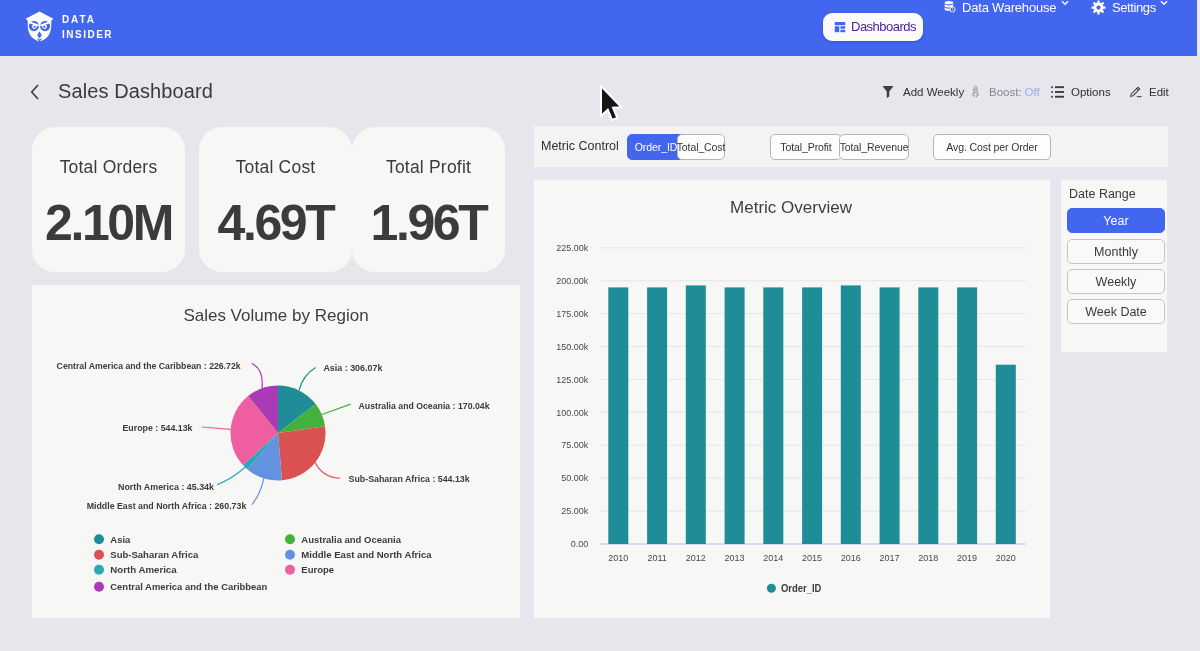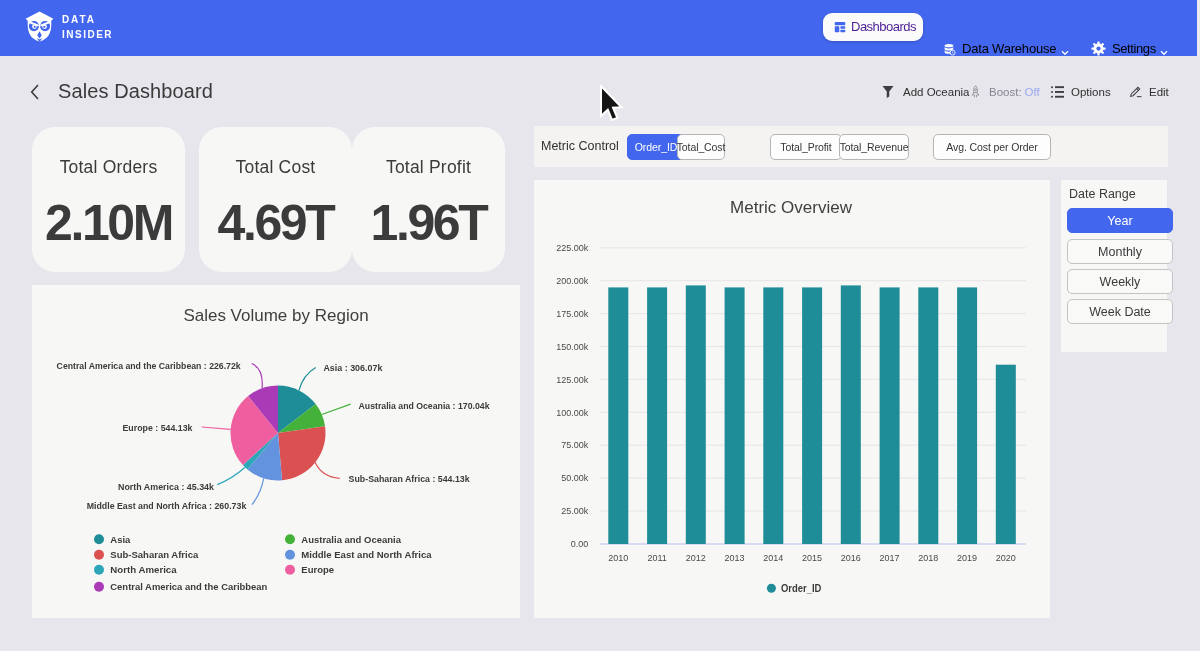--- a/index.html
+++ b/index.html
@@ -7,38 +7,38 @@
 body { background:#e7e6ec; font-family:"Liberation Sans", sans-serif; position:relative; }
 .abs { position:absolute; }
 .card { position:absolute; background:#f7f7f5; }
 
 .nav { position:absolute; left:0; top:0; width:1197px; height:56px; background:#4267ee; }
 .scrollstrip { position:absolute; right:0; top:0; width:3px; height:56px; background:#ebeaee; }
 .logo { position:absolute; left:25px; top:11px; }
 .logotext { position:absolute; left:62px; top:13px; color:#fff; font-size:10px; font-weight:bold; letter-spacing:1.9px; line-height:14.6px; }
 .dashpill { position:absolute; left:823px; top:12.5px; width:100px; height:28px; background:#fbfbfb; border-radius:9px; display:flex; align-items:center; box-shadow:0 1px 3px rgba(0,0,0,0.2); }
 .dashpill span { color:#4c1d95; font-size:13px; font-weight:500; margin-left:4px; letter-spacing:-0.5px; }
-.navitem { position:absolute; top:0; height:56px; display:flex; align-items:flex-end; color:#000000; font-size:13px; }
+.navitem { position:absolute; top:0; height:56px; display:flex; align-items:flex-start; color:#ffffff; font-size:13px; }
 
 .backchev { position:absolute; left:30px; top:84px; }
 .pagetitle { position:absolute; left:58px; top:80px; font-size:20px; color:#3a3a3a; letter-spacing:0.1px; }
 .tools { position:absolute; top:83px; height:17px; display:flex; align-items:center; font-size:11.5px; color:#303030; font-weight:500; }
 
 .kpi { position:absolute; top:127px; width:153px; height:145px; background:#f7f7f5; text-align:center;border-radius:23px; }
 .kpi .t { margin-top:30px; font-size:17.5px; color:#3b3b3b; font-weight:500; letter-spacing:0.2px; }
 .kpi .v { margin-top:20px; font-size:50px; color:#3b3b3b; font-weight:bold; letter-spacing:-2.4px; line-height:51px; }
 
 .mctrl { position:absolute; left:534px; top:126px; width:634px; height:41px; background:#f4f3f1; }
 .mctrl .lbl { font-size:12.5px; color:#2f2f2f; }
 .chip { position:absolute; top:7.5px; height:26px; border-radius:5px; border:1px solid #b5b5b5; background:#fdfdfd; color:#363636; font-size:10.5px; display:flex; align-items:center; justify-content:center; letter-spacing:-0.1px; }
 .chip.sel { background:#4267ee; border-color:#4267ee; color:#fff; }
 
 .daterange { position:absolute; left:1061px; top:180px; width:106px; height:172px; background:#f7f7f5; }
 .daterange .t { margin:7px 0 0 8px; font-size:12.5px; color:#3a3a3a; }
-.drbtn { position:absolute; left:6px; width:106px; height:25px; border-radius:5px; border:1px solid #c4c4c4; background:#f9f9f8; color:#3a3a3a; font-size:12.5px; display:flex; align-items:center; justify-content:center; }
+.drbtn { position:absolute; left:6px; width:98px; height:25px; border-radius:5px; border:1px solid #c4c4c4; background:#f9f9f8; color:#3a3a3a; font-size:12.5px; display:flex; align-items:center; justify-content:center; }
 .drbtn.sel { background:#4267ee; border-color:#4267ee; color:#fff; }
 </style>
 </head>
 <body>
 <div class="nav">
   <svg class="logo" width="29" height="31" viewBox="0 0 28 30">
     <path d="M14 0.6 L27.4 7.4 L25.4 9.4 L25.4 13.2 C25.4 19.5 23.2 24.2 19.5 26.9 C17.9 28.1 16 29 14 29.6 C12 29 10.1 28.1 8.5 26.9 C4.8 24.2 2.6 19.5 2.6 13.2 L2.6 9.4 L0.6 7.4 Z" fill="#ffffff"></path>
     <circle cx="8.6" cy="14.6" r="4.9" fill="#4267ee"></circle>
     <circle cx="19.4" cy="14.6" r="4.9" fill="#4267ee"></circle>
     <circle cx="9.1" cy="15.1" r="2.2" fill="#ffffff"></circle>
@@ -97,21 +97,21 @@
 <div class="scrollstrip"></div>
 
 <svg class="backchev" width="9" height="16" viewBox="0 0 9 16">
     <path d="M8 1 L1.7 8 L8 15" stroke="#3b3b3b" stroke-width="1.6" fill="none"></path>
   </svg>
 <div class="pagetitle">Sales Dashboard</div>
 <div class="tools" style="left:882px;">
   <svg width="12" height="14" viewBox="0 0 24 26" fill="#3e3e42">
       <path d="M1 1 L23 1 L14.5 12 L14.5 22 L9.5 25 L9.5 12 Z"></path>
     </svg>
-  <span style="margin-left:9px">Add Oceania</span>
+  <span style="margin-left:9px">Add Weekly</span>
 </div>
 <div class="tools" style="left:970px; color:#85858d; font-weight:400;">
   <svg width="11" height="14" viewBox="0 0 22 28" fill="none" stroke="#8e8e93" stroke-width="1.8">
     <path d="M11 1.5 C14.5 5 15.5 10 14.2 15 L7.8 15 C6.5 10 7.5 5 11 1.5 Z"></path>
     <path d="M7.8 15 L4.5 20.5 L8 19"></path>
       <path d="M14.2 15 L17.5 20.5 L14 19"></path>
     <path d="M9.2 19.5 L8.8 24.5"></path>
       <path d="M12.8 19.5 L13.2 24.5"></path>
     <circle cx="11" cy="9.5" r="1.9"></circle>
   </svg>

